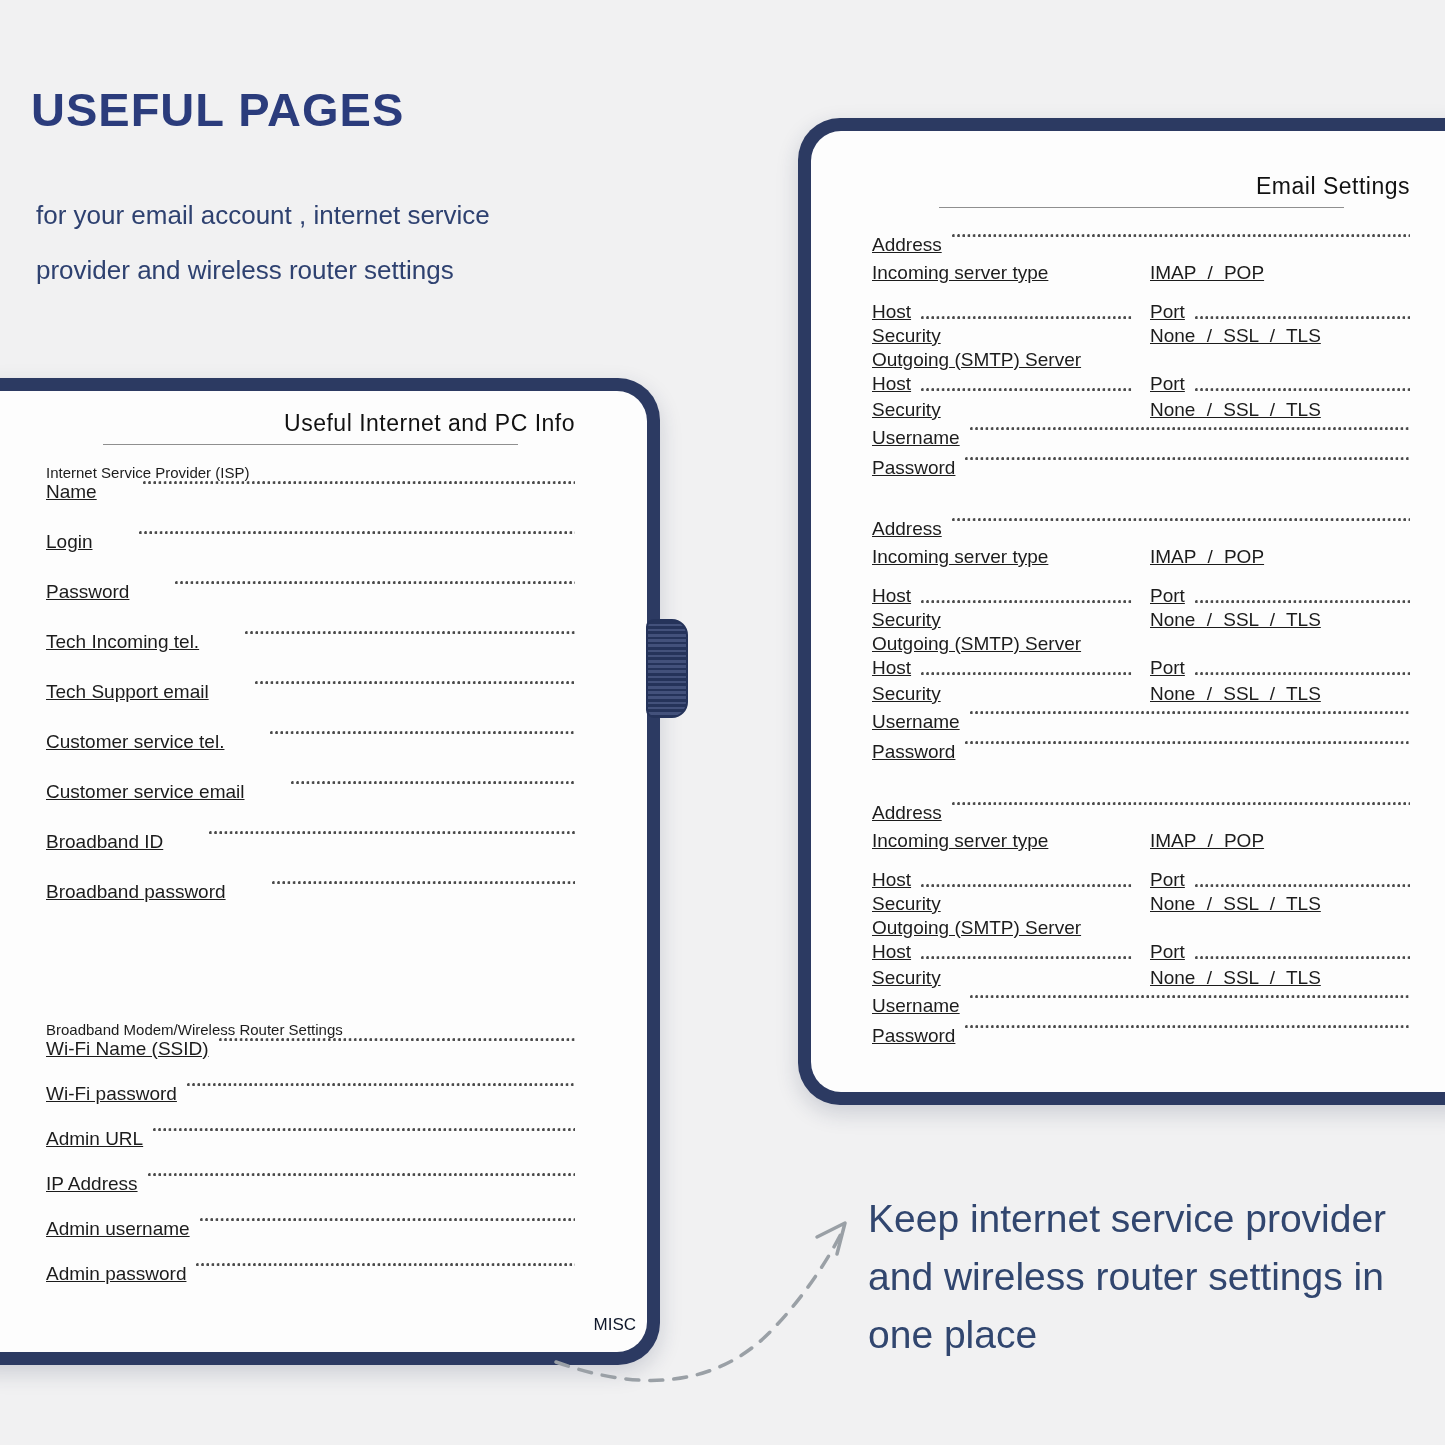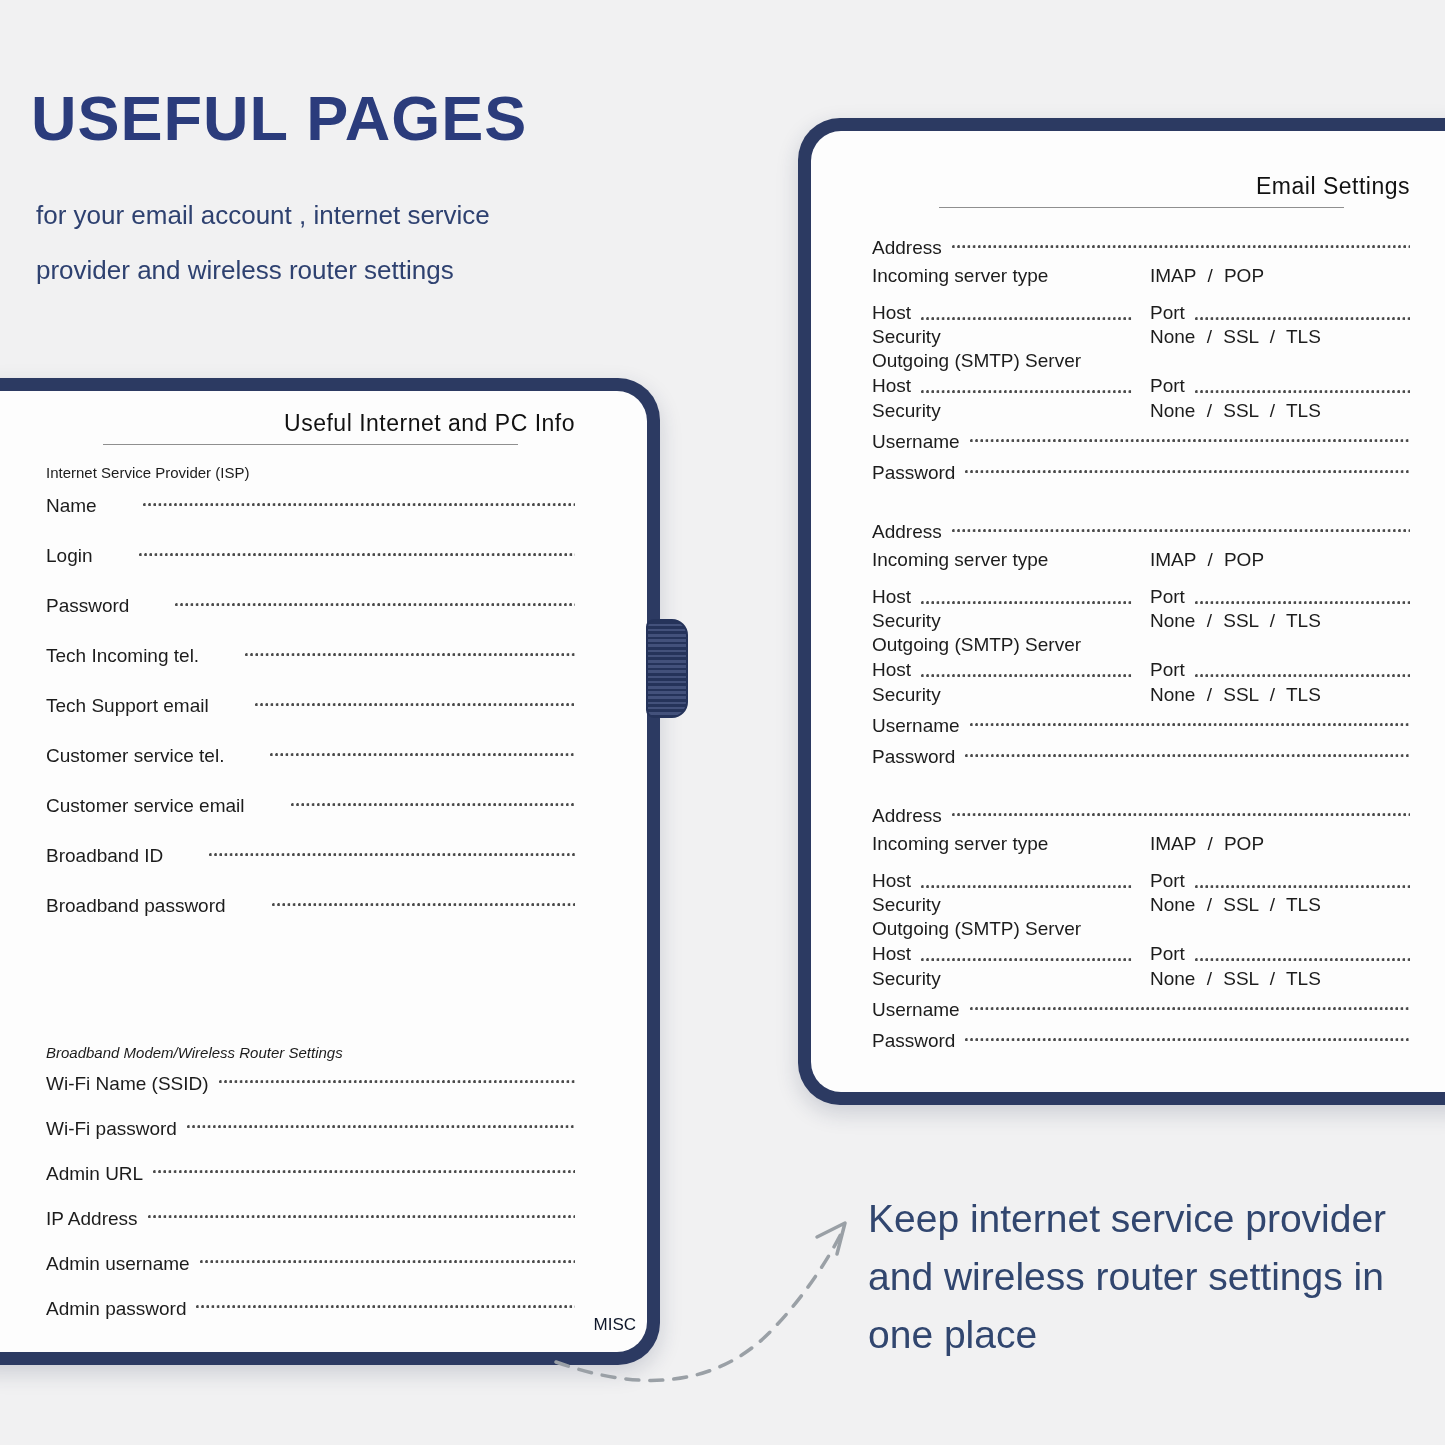--- a/index.html
+++ b/index.html
@@ -5,21 +5,21 @@
   html,body{margin:0;padding:0;overflow:hidden;}
   body{
     width:1445px;height:1445px;position:relative;
     background:#f1f1f2;
     font-family:"Liberation Sans", sans-serif;
     color:#1c1c1c;
   }
   
   .hero-title{
     position:absolute;left:31px;top:82px;
-    font-size:63px;font-weight:bold;letter-spacing:1px;
+    font-size:47px;font-weight:bold;letter-spacing:1px;
     color:#2b3c7c;
   }
   .hero-sub{
     position:absolute;left:36px;top:188px;
     font-size:26px;line-height:55px;color:#2e4170;
   }
   
   .notebook{
     position:absolute;background:#2c3a62;border-radius:42px;
     box-shadow:0 8px 22px rgba(35,45,75,0.18);
@@ -36,35 +36,35 @@
     border:2px solid #25335a;
     border-radius:8px 16px 16px 8px;
     box-sizing:border-box;z-index:6;
   }
   
   .page-title{
     text-align:right;font-size:23px;color:#111;letter-spacing:0.5px;
   }
   .title-underline{height:1px;background:#8f8f8f;margin:7px auto 0;}
   .lbl,.col-lbl,.val{font-size:19px;color:#1c1c1c;white-space:nowrap;}
-  .row{display:flex;align-items:center;}
+  .row{display:flex;align-items:flex-start;text-decoration:underline;}
   .dots{
     flex:1;height:4px;margin:0 0 3px 10px;
     background-image:radial-gradient(circle at 1.4px 1.6px,#4a4a4a 1.25px,transparent 1.6px);
     background-size:5.2px 4px;background-repeat:repeat-x;
   }
   
   .lp-content{position:absolute;left:85px;right:72px;top:0;}
   .lp-content .page-title{margin-top:19px;}
   .lp-content .title-underline{width:415px;}
   .section-label{font-size:15px;color:#1c1c1c;}
   .lp-isp-label{margin-top:19px;}
   .row50{height:50px;gap:36px;}
   .row45{height:45px;}
-  .lp-router-label{margin-top:113px;font-style:italic;}
+  .lp-router-label{margin-top:90px;}
   .misc-tab{
     position:absolute;right:11px;bottom:17px;font-size:17px;color:#0f172a;
   }
   
   .rp-content{position:absolute;left:61px;right:75px;top:0;}
   .rp-content .page-title{margin-top:42px;}
   .rp-content .title-underline{width:405px;}
   .rp-blocks{margin-top:26px;}
   .email-block{margin-bottom:29px;}
   .col-lbl{width:278px;}

